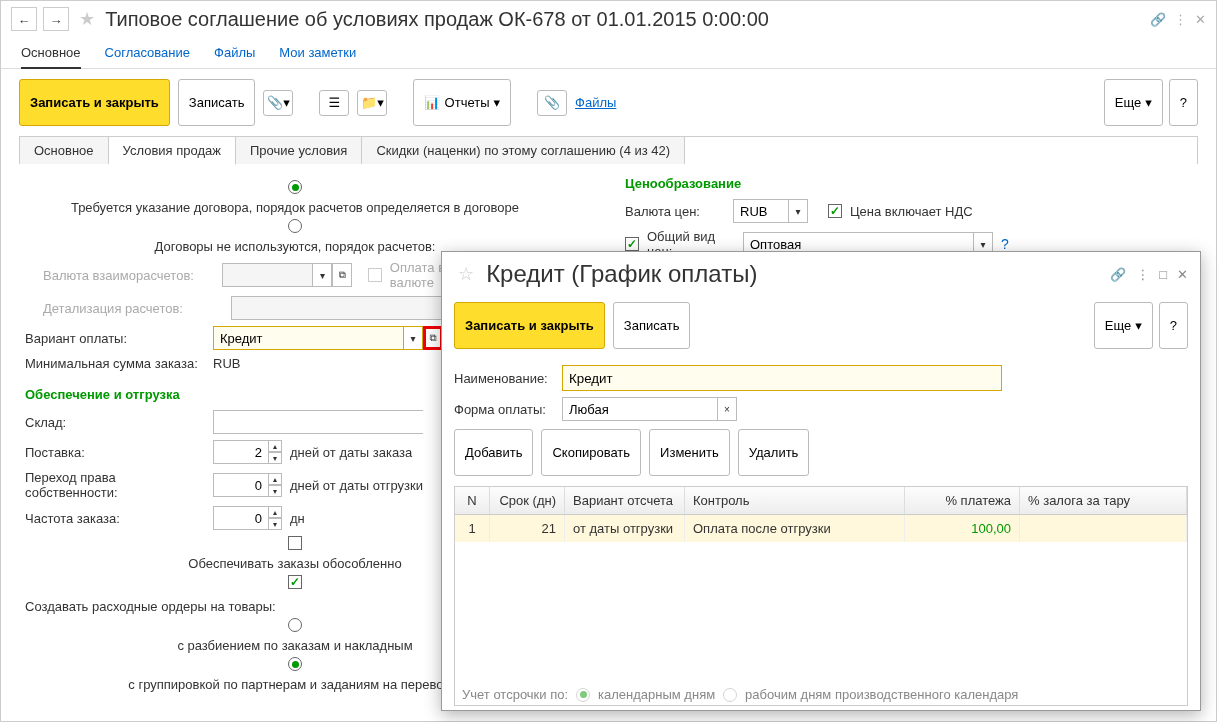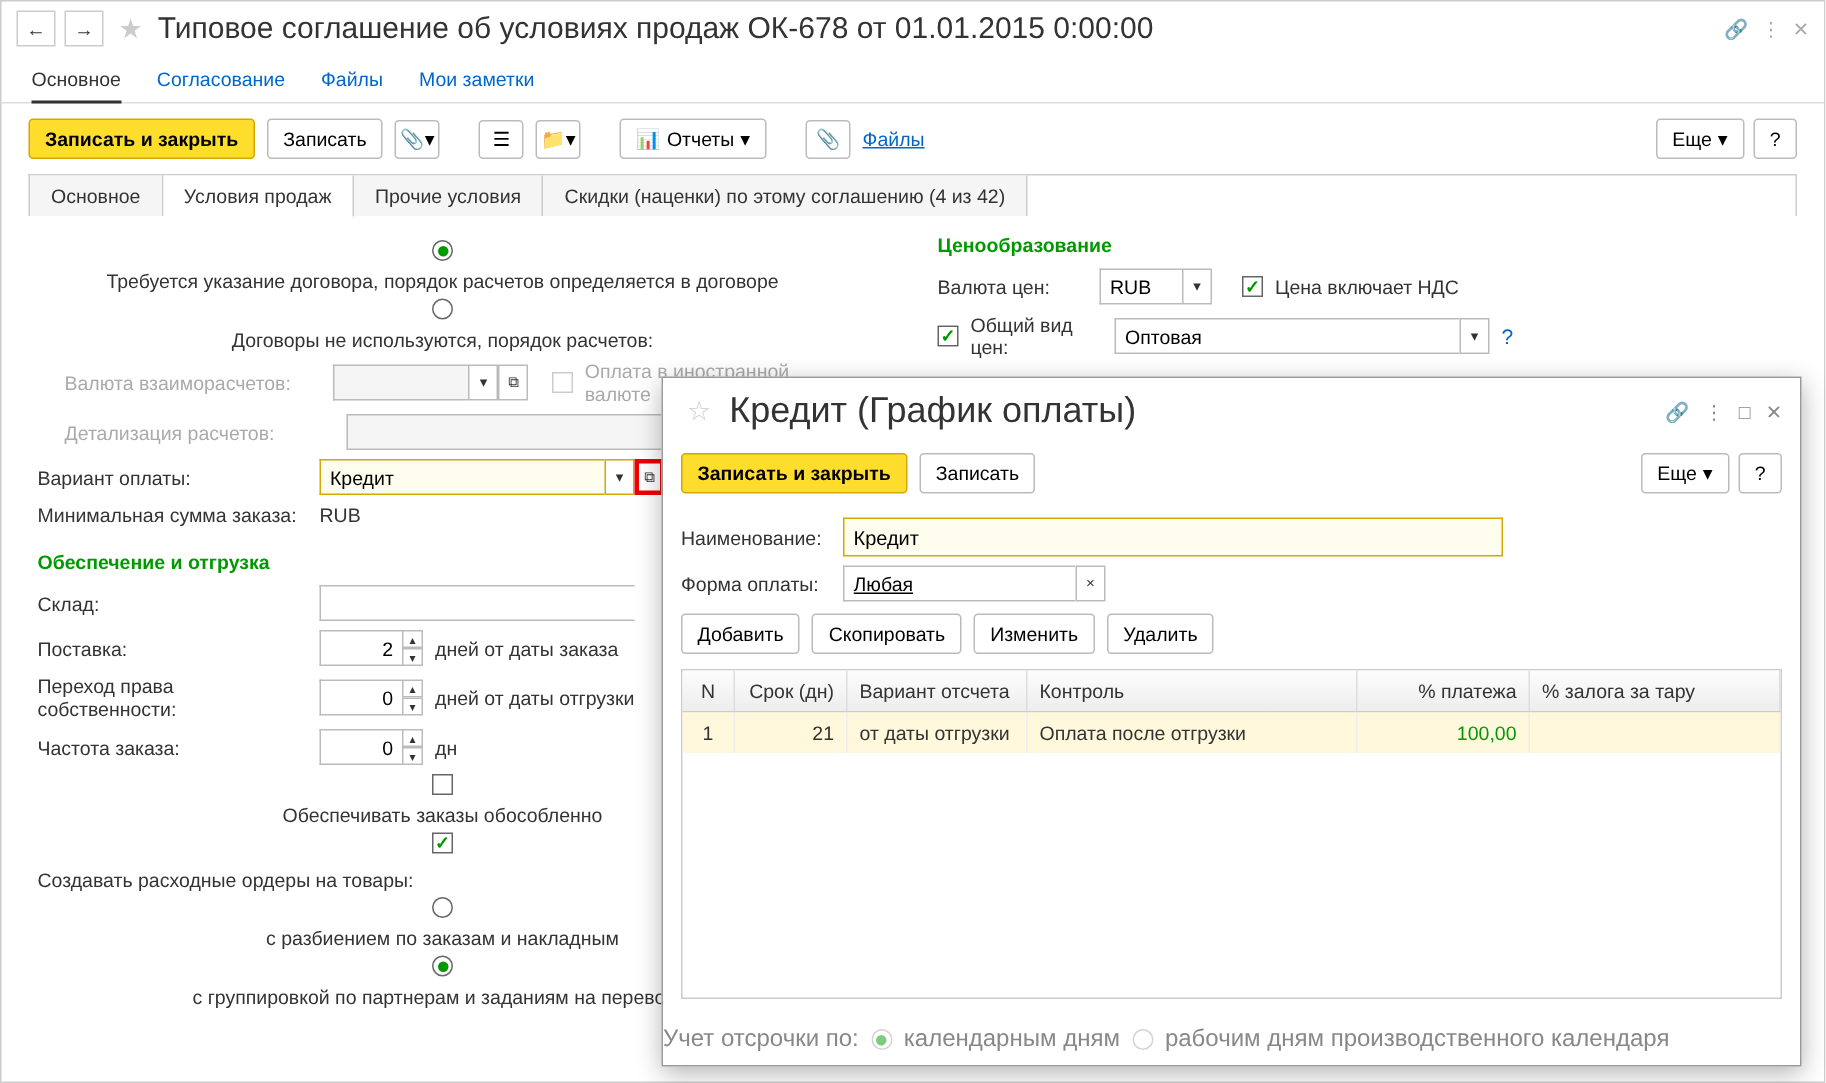--- a/index.html
+++ b/index.html
@@ -14,21 +14,21 @@
 .title { font-size: 20px; color: #333; }
 .header-right { margin-left: auto; display: flex; gap: 8px; align-items: center; color: #aaa; }
 
 
 .nav-tabs { display: flex; gap: 24px; padding: 8px 20px; border-bottom: 1px solid #ddd; }
 .nav-tab { color: #0066cc; cursor: pointer; font-size: 13px; }
 .nav-tab.active { color: #333; border-bottom: 2px solid #333; padding-bottom: 6px; margin-bottom: -9px; }
 
 
 .toolbar { display: flex; align-items: center; padding: 10px 18px; gap: 8px; }
-.btn { border: 1px solid #bbb; background: #fff; padding: 5px 10px; cursor: pointer; border-radius: 3px; font-size: 13px; display: flex; align-items: center; gap: 4px; }
+.btn { border: 1px solid #bbb; background: #fff; padding: 15px 10px; cursor: pointer; border-radius: 3px; font-size: 13px; display: flex; align-items: center; gap: 4px; }
 .btn-primary { background: #ffdd2d; border-color: #d4a800; font-weight: bold; }
 .btn-icon { width: 30px; height: 26px; display: flex; align-items: center; justify-content: center; padding: 0; }
 .toolbar-right { margin-left: auto; display: flex; gap: 6px; }
 .link { color: #0066cc; text-decoration: underline; cursor: pointer; }
 
 
 .form-tabs { display: flex; margin: 0 18px; border: 1px solid #ccc; border-bottom: none; }
 .form-tab { padding: 6px 14px; border-right: 1px solid #ccc; background: #f5f5f5; cursor: pointer; font-size: 13px; }
 .form-tab.active { background: #fff; border-bottom: 1px solid #fff; margin-bottom: -1px; }
 
@@ -73,21 +73,21 @@
 .tbl-row { display: flex; background: #fff8dc; }
 .tbl-row .tbl-cell { border-right: 1px solid #eee; }
 .c-n { width: 35px; text-align: center; }
 .c-srok { width: 75px; text-align: right; }
 .c-var { width: 120px; }
 .c-kontr { width: 220px; }
 .c-pct { width: 115px; text-align: right; }
 .c-zalog { flex: 1; }
 .tbl-body { height: 190px; }
 
-.dialog-footer { position: absolute; bottom: 8px; left: 0; display: flex; align-items: center; gap: 8px; color: #888; font-size: 16px; }
+.dialog-footer { position: absolute; bottom: 8px; left: 20px; display: flex; align-items: center; gap: 8px; color: #888; font-size: 13px; }
 .dialog-footer .radio { border-color: #aaa; }
 
 .help-icon { color: #0066cc; font-size: 14px; cursor: pointer; }
 </style>
 </head>
 <body>
 
 <div class="main-window">
 
   <div class="header">
@@ -274,21 +274,21 @@
       </div>
     </div>
     <div class="dialog-body">
       <div class="form-row">
         <span style="width:100px">Наименование:</span>
         <input class="dialog-input-full" value="Кредит" style="">
       </div>
       <div class="form-row">
         <span style="width:100px">Форма оплаты:</span>
         <div class="input-group">
-          <input class="input" style="width: 155px; text-decoration: underline;" value="Любая">
+          <input class="input" style="width: 155px;" value="Любая">
           <div class="btn-sm">×</div>
         </div>
       </div>
       <div style="display:flex;gap:8px;margin-top:8px">
         <button class="btn">Добавить</button>
         <button class="btn">Скопировать</button>
         <button class="btn">Изменить</button>
         <button class="btn">Удалить</button>
       </div>
       <div class="tbl">

